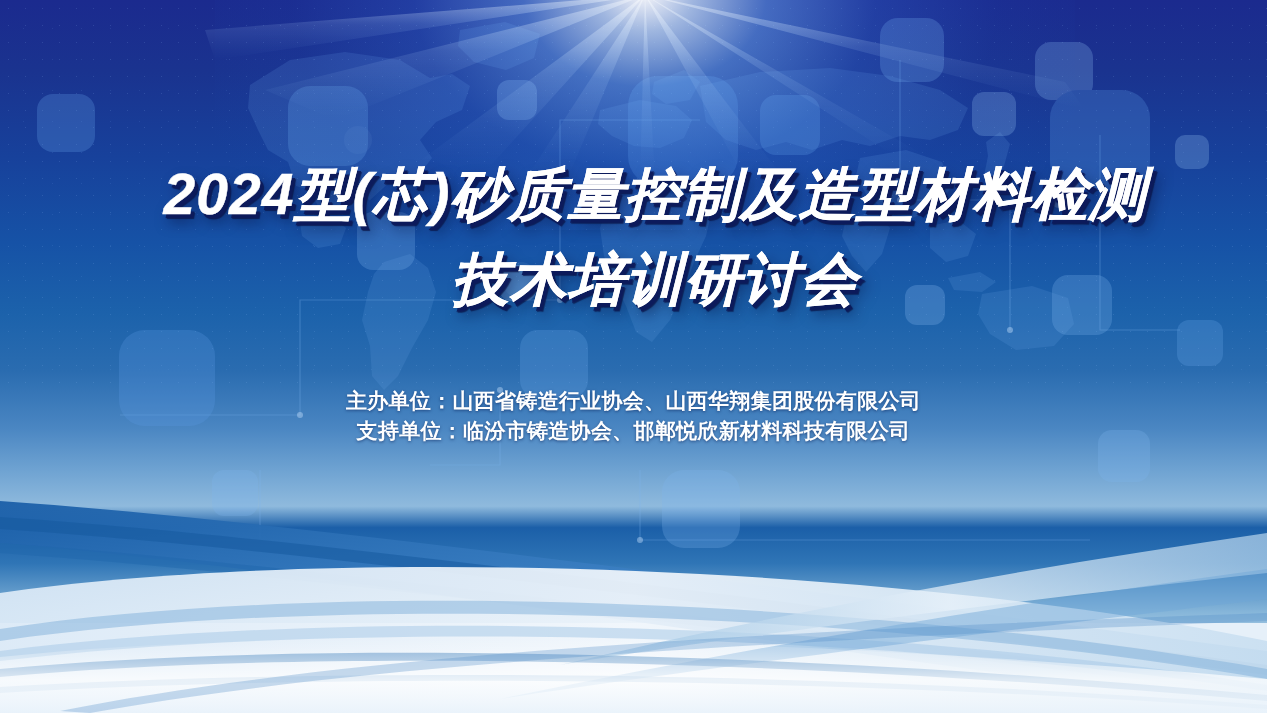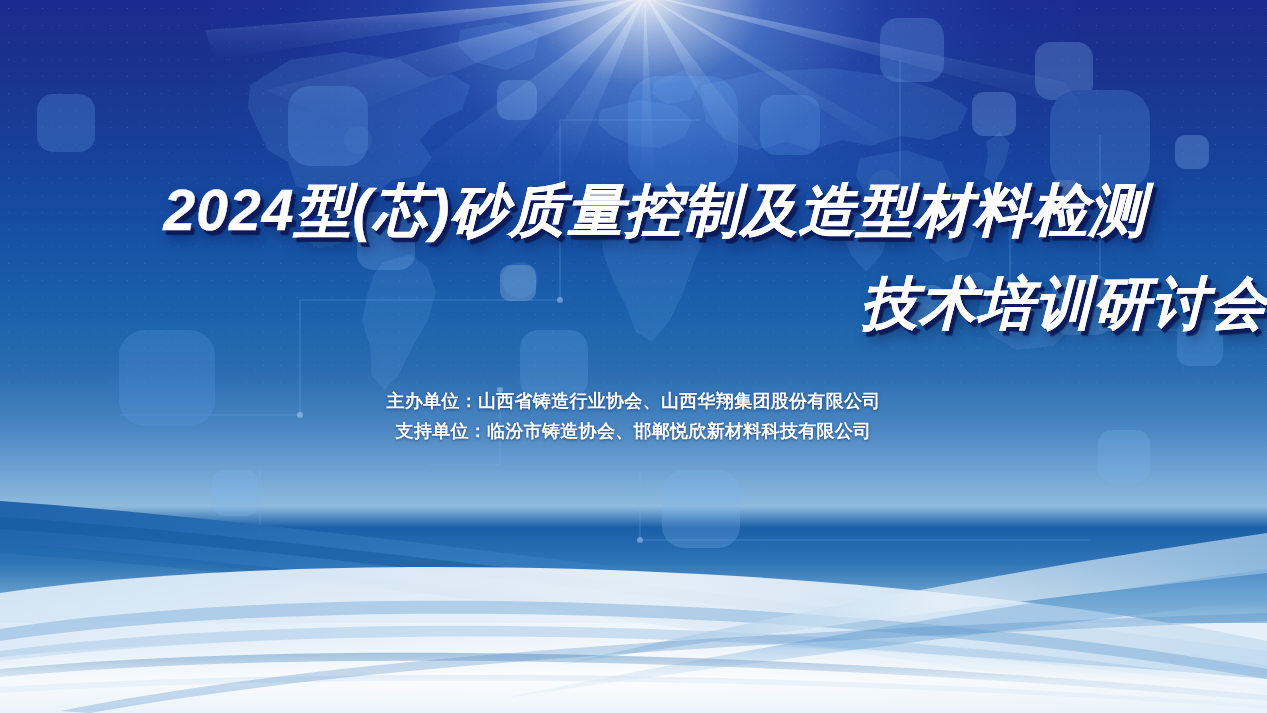--- a/index.html
+++ b/index.html
@@ -101,47 +101,47 @@
   .content {
     position:relative;
     z-index:5;
     width:100%; height:100%;
     text-align:center;
   }
 
   .title-block {
     position:absolute;
     left:0; right:0;
-    top:182px;
+    top:166px;
     padding-left:43px;
   }
   .title-line {
     color:#ffffff;
     font-weight:bold;
     font-style:italic;
     letter-spacing:1px;
     line-height:1.0;
     white-space:nowrap;
     text-shadow:
        3px 4px 0 rgba(13,26,92,.95),
        4px 5px 1px rgba(10,20,70,.75),
        6px 8px 14px rgba(5,15,60,.55);
     -webkit-text-stroke:0.4px #ffffff;
   }
   .title-line-1 { font-size:57px; }
-  .title-line-2 { font-size:57px; margin-top:36px;text-align:right; }
+  .title-line-2 { font-size:57px; margin-top:28px; }
 
   .org-block {
     position:absolute;
     left:0; right:0;
     top:386px;
   }
   .org-line {
     color:#ffffff;
-    font-size:18px;
+    font-size:21px;
     font-weight:bold;
     line-height:30px;
     letter-spacing:.3px;
     text-shadow:0 1px 3px rgba(8,30,85,.6);
     white-space:nowrap;
   }
 
   .footer-block {
     position:absolute;
     left:0; right:0;

